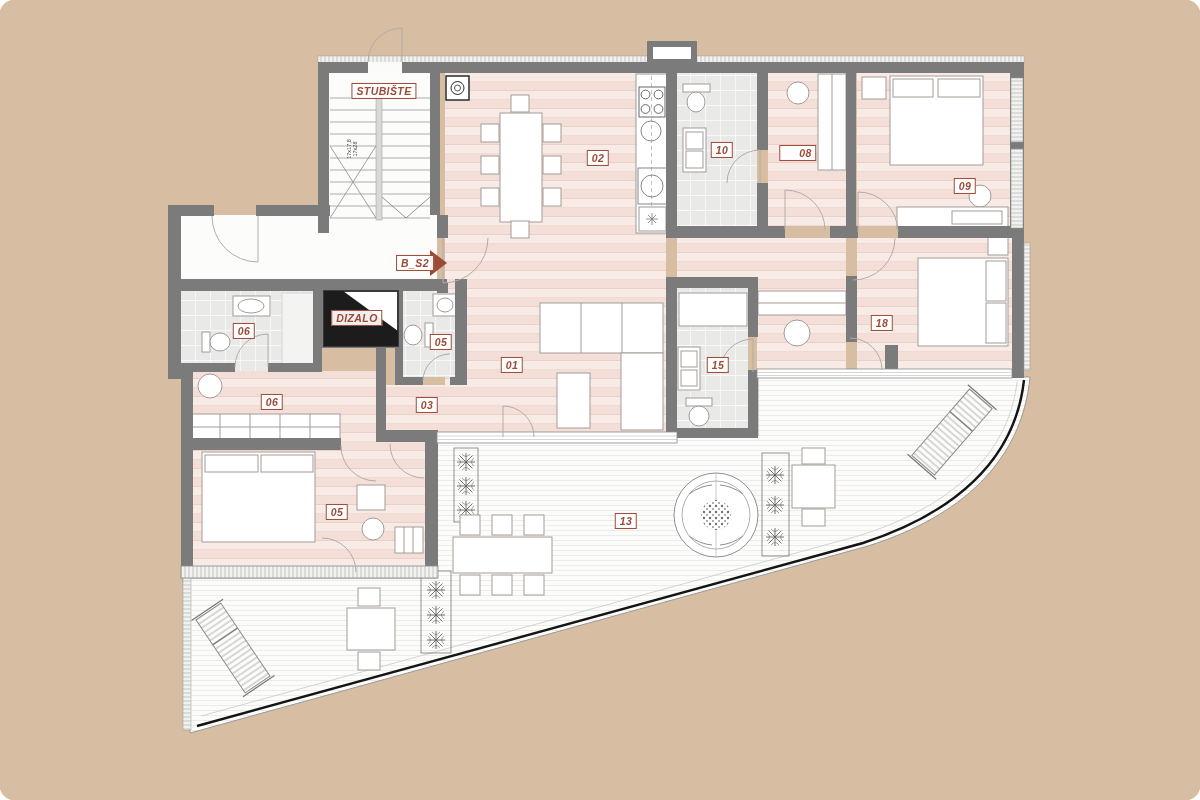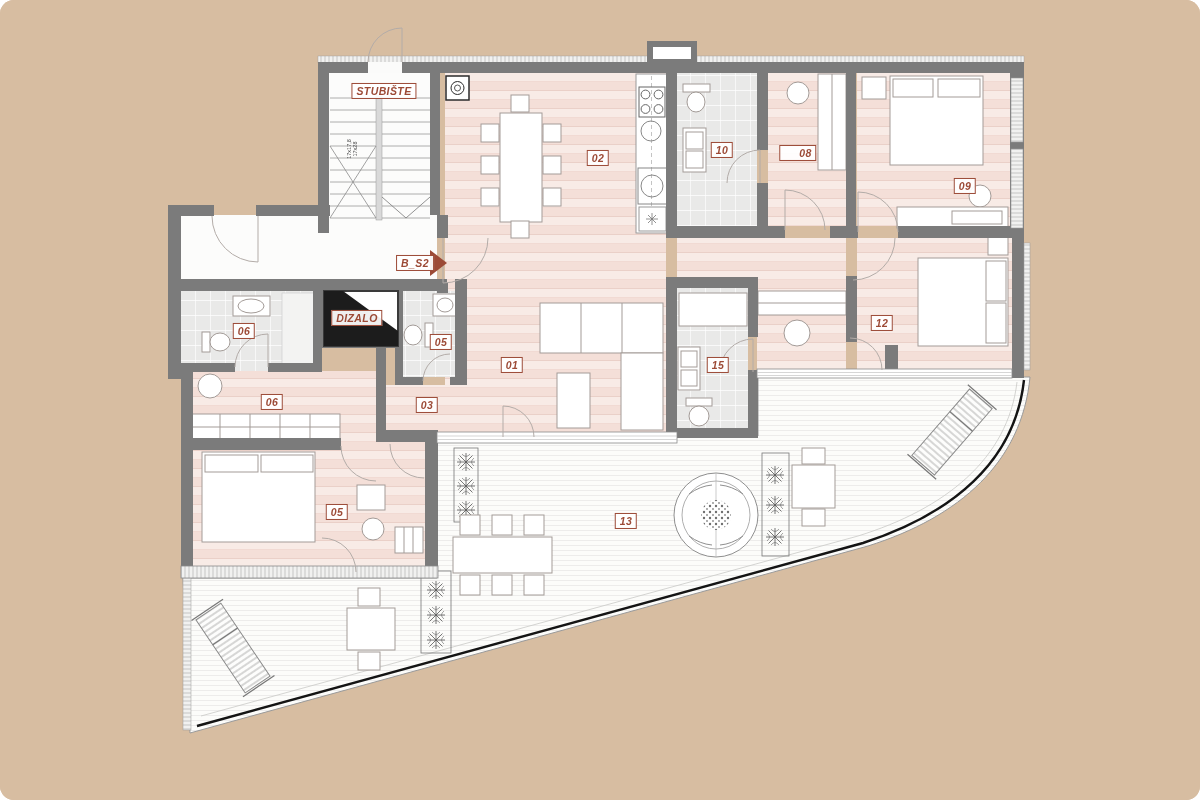--- a/index.html
+++ b/index.html
@@ -382,17 +382,17 @@
       <div class="lbl" style="left: 512px; top: 365px;">01</div>
       <div class="lbl" style="left: 598px; top: 158px;">02</div>
       <div class="lbl" style="left: 427px; top: 405px;">03</div>
       <div class="lbl" style="left: 441px; top: 342px;">05</div>
       <div class="lbl" style="left: 337px; top: 512px;">05</div>
       <div class="lbl" style="left: 272px; top: 402px;">06</div>
       <div class="lbl" style="left: 244px; top: 331px;">06</div>
       <div class="lbl" style="left: 798px; top: 153px; padding-left: 19px;">08</div>
       <div class="lbl" style="left: 935px; top: 186px; margin-left: 30px;">09</div>
       <div class="lbl" style="left: 722px; top: 150px;">10</div>
-      <div class="lbl" style="left: 882px; top: 323px;">12</div>
+      <div class="lbl" style="left: 882px; top: 323px;">18</div>
       <div class="lbl" style="left: 718px; top: 365px;">15</div>
       <div class="lbl" style="left: 626px; top: 521px;">13</div>
     </div>
 </div>
 
 </body></html>

